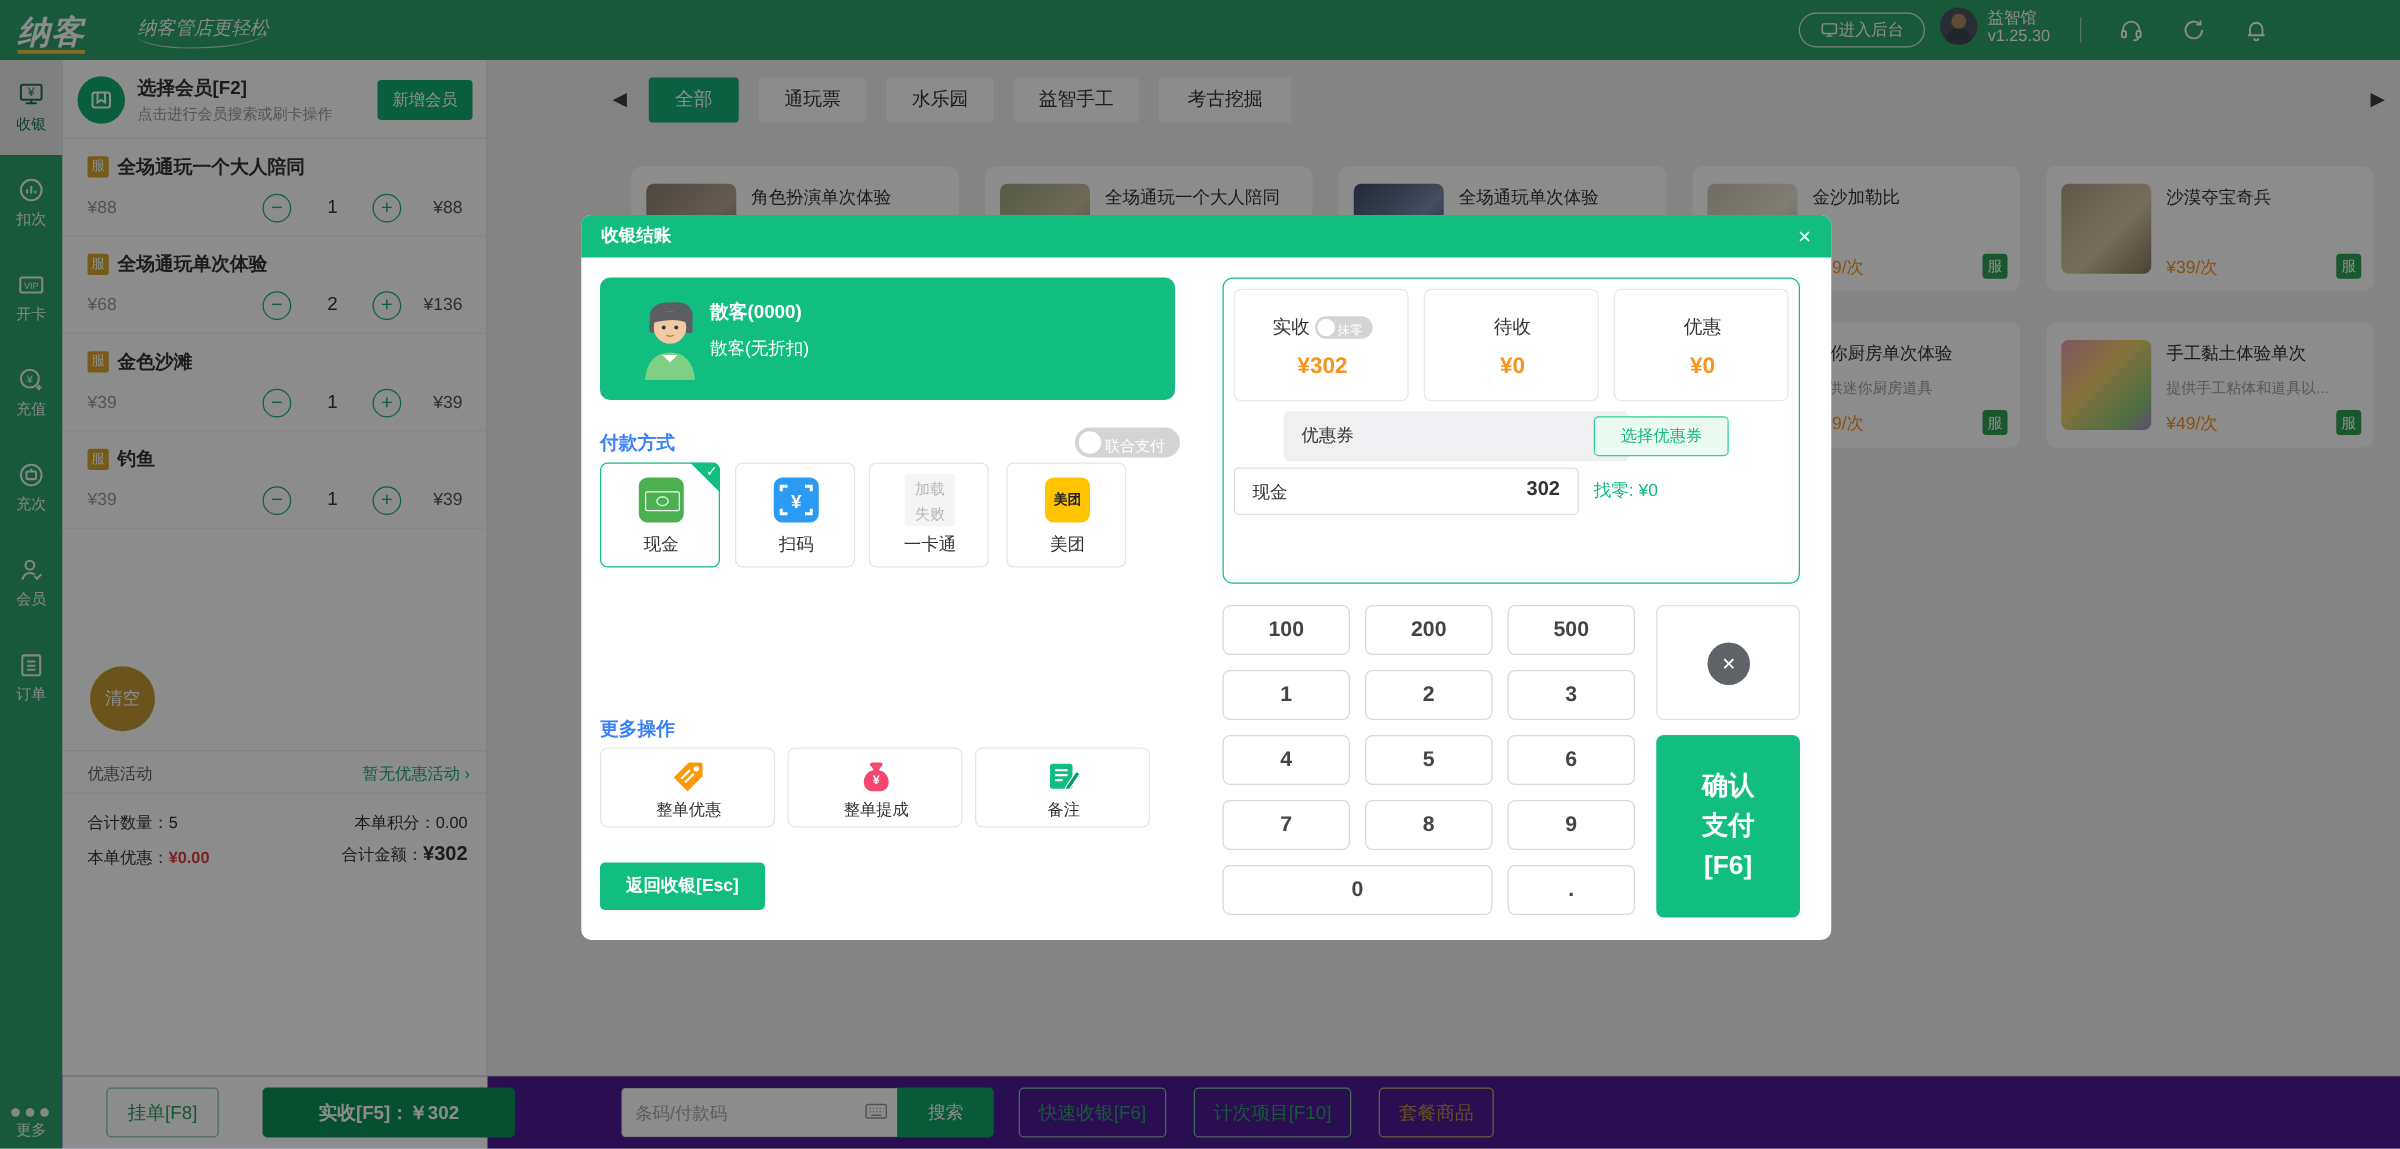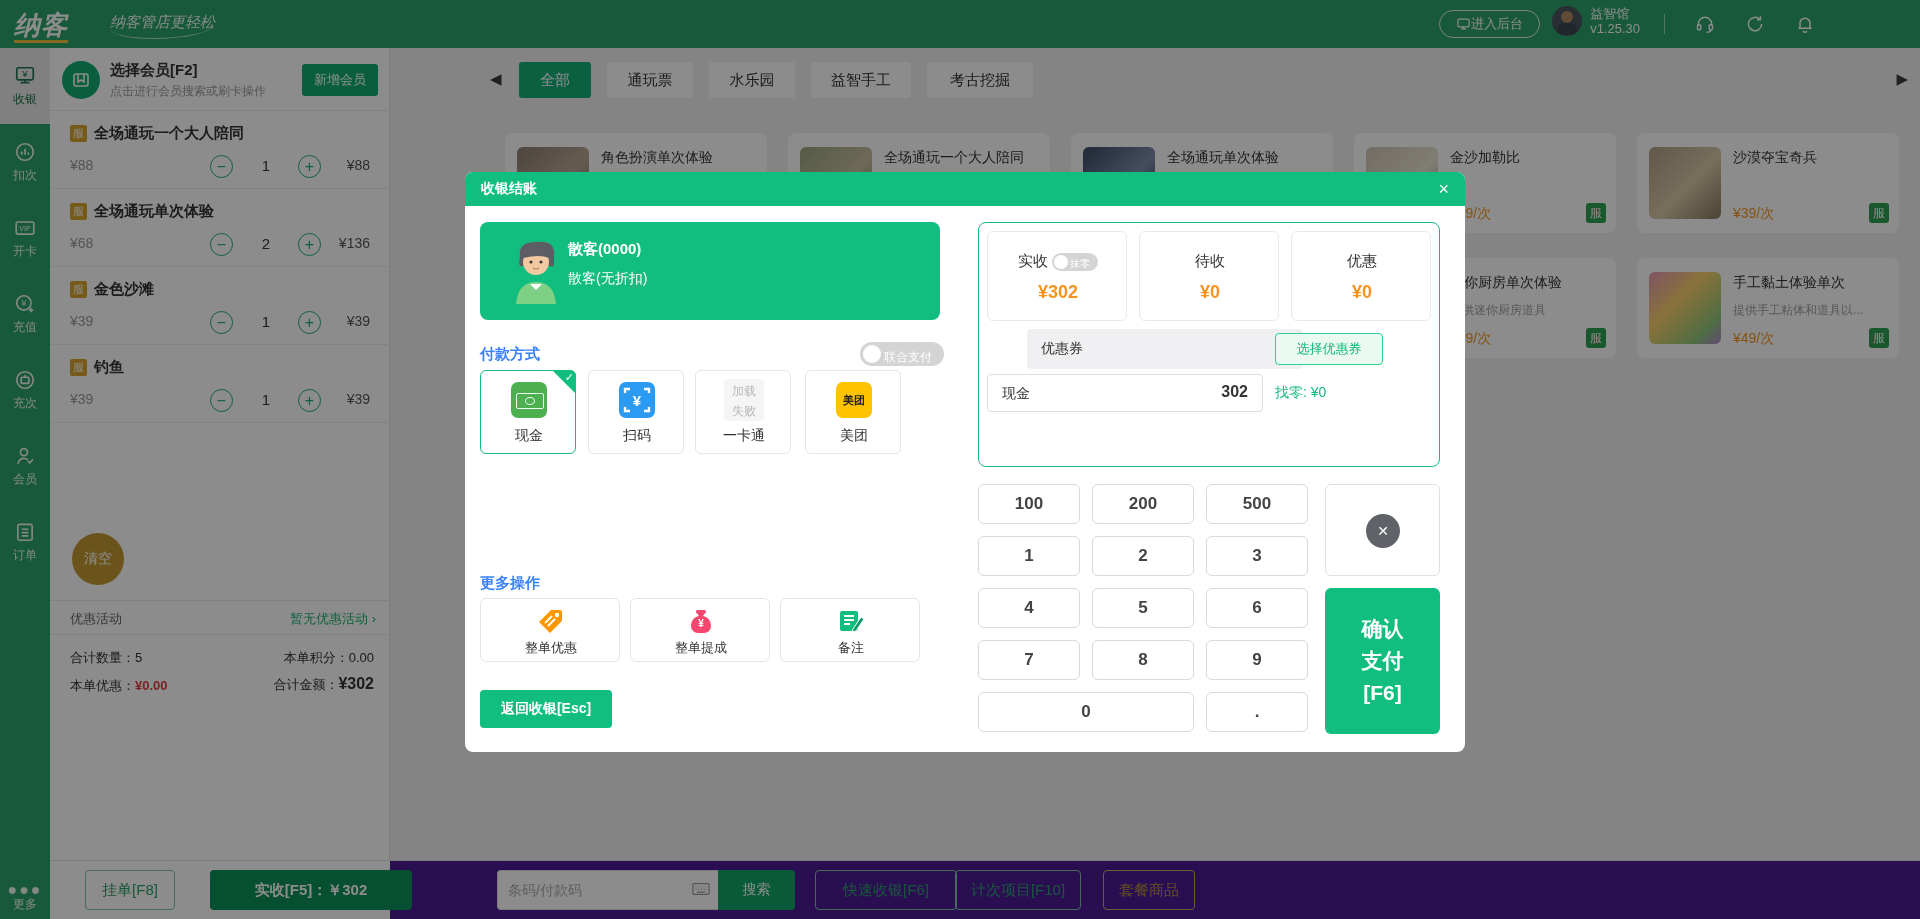--- a/index.html
+++ b/index.html
@@ -93,21 +93,21 @@
   .charge-btn { left:160px; top:9px; width:202px; height:40px; background:#0d9159; color:#fff;
     border:none; border-radius:4px; font-size:15px; font-weight:bold; }
   .barcode { left:447px; top:9px; width:221px; height:40px; background:#fff; border:1px solid #dcdcdc;
     border-right:none; border-radius:4px 0 0 4px; }
   .barcode input { border:none; outline:none; width:180px; height:38px; padding:0 10px; font-size:14px;
     background:transparent; color:#333; font-family:inherit; }
   .barcode input::placeholder { color:#aaa; }
   .kb-ic { right:8px; top:11px; color:#999; }
   .search-btn { left:668px; top:9px; width:77px; height:40px; background:#0fa466; color:#fff;
     border:none; border-radius:0 4px 4px 0; font-size:14px; }
-  .quick-btn { left:765px; top:9px; width:142px; height:40px; }
+  .quick-btn { left:765px; top:9px; width:118px; height:40px; }
   .count-btn { left:905px; top:9px; width:126px; height:40px; }
   .combo-btn { left:1053px; top:9px; width:92px; height:40px; border:1px solid #c8aa6a; color:#b8903c;
     background:transparent; border-radius:4px; font-size:15px; }
 
   
   .overlay { left:0; top:0; width:1920px; height:919px; background:rgba(0,0,0,.45); z-index:50; }
   .modal { left:465px; top:172px; width:1000px; height:580px; background:#fff; border-radius:8px; z-index:100; }
   .m-head { left:0; top:0; width:1000px; height:34px; background:#12bd80; border-radius:8px 8px 0 0; }
   .m-title { left:16px; top:8px; color:#fff; font-size:14px; font-weight:bold; }
   .m-close { right:16px; top:6px; color:#fff; font-size:18px; line-height:22px; }

